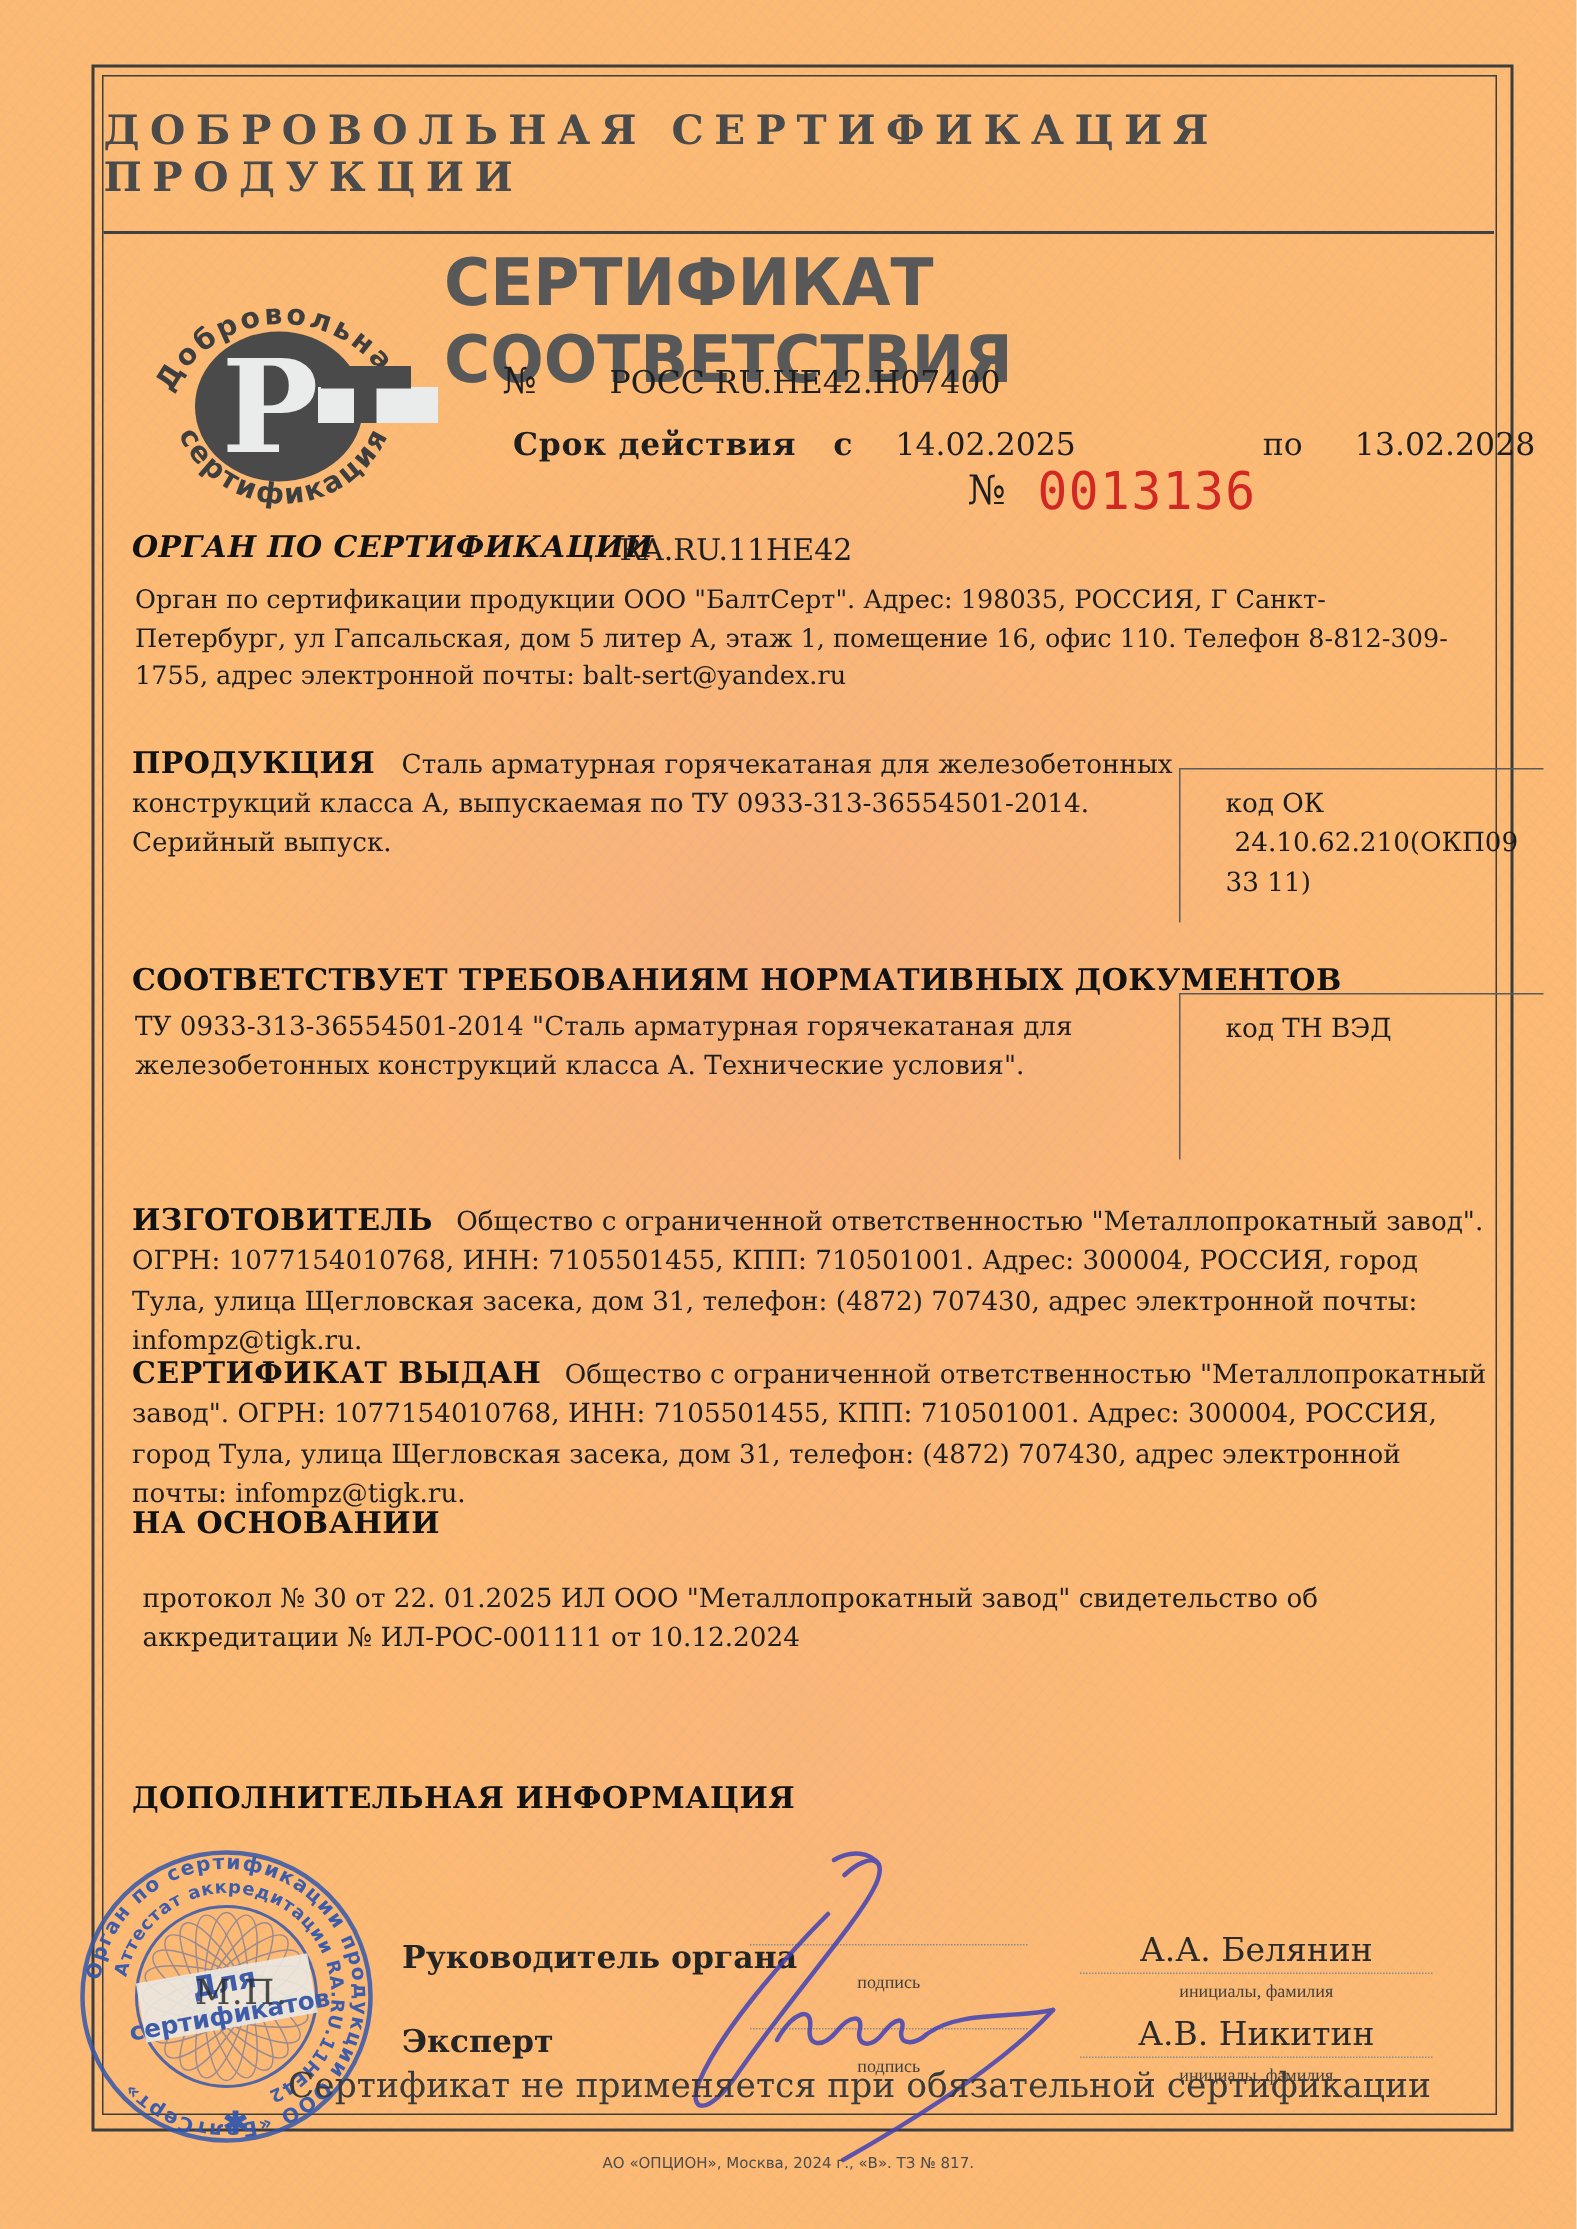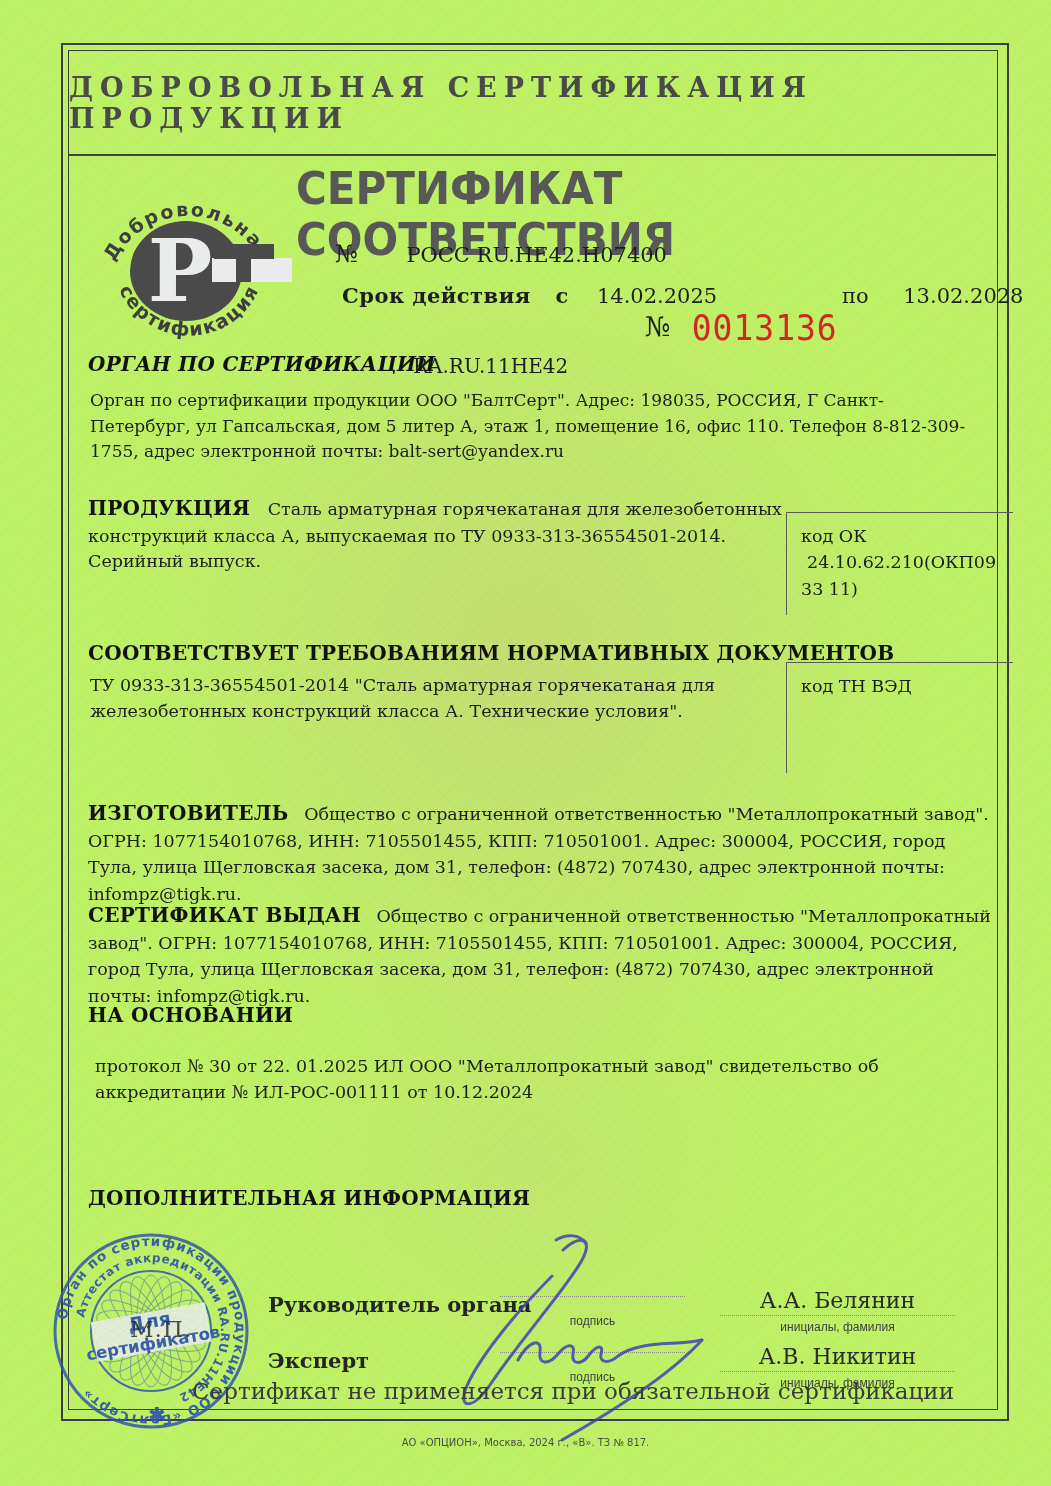--- a/index.html
+++ b/index.html
@@ -1,19 +1,19 @@
 <!DOCTYPE html>
 <html><head>
 <meta charset="utf-8">
 <style>
   html,body{margin:0;padding:0;background:#f4f6f6;}
   .page{
     position:relative;width:1051px;height:1486px;overflow:hidden;
     font-family:"DejaVu Serif", serif;color:#1d1d1d;
-    background-color:#bef264;
+    background-color:#fdba74;
   }
   .wm1{position:absolute;inset:0;pointer-events:none;
     background:
       radial-gradient(ellipse 55% 40% at 50% 44%, rgba(224,140,165,0.20), rgba(224,140,165,0) 72%),
       radial-gradient(ellipse 40% 25% at 50% 78%, rgba(224,140,165,0.10), rgba(224,140,165,0) 70%);
   }
   .wm2{position:absolute;inset:0;pointer-events:none;opacity:.55;
     background:
       repeating-linear-gradient(48deg, rgba(120,165,200,0.07) 0 1.5px, transparent 1.5px 7px),
       repeating-linear-gradient(-48deg, rgba(190,120,150,0.06) 0 1.5px, transparent 1.5px 8px),
@@ -38,37 +38,37 @@
   .formno .nosign{font-size:27px;color:#1f1f1f;margin-right:16px;}
   .formno .digits{font-family:"DejaVu Sans Mono",monospace;font-size:33px;color:#d22823;letter-spacing:1px;
     display:inline-block;transform:scaleY(1.05);vertical-align:-3px;}
   .sec-h{font-weight:bold;font-size:20px;letter-spacing:0.3px;color:#121212;}
   .org-h{position:absolute;left:88px;top:352px;font-style:italic;}
   .org-code{position:absolute;left:413px;top:354px;font-size:20px;color:#1e1e1e;}
   .org-text{position:absolute;left:90px;top:388px;width:894px;font-size:17px;line-height:1.5;}
   .prod{position:absolute;left:88px;top:494px;width:700px;font-size:17.5px;line-height:1.48;}
   .prod .sec-h{margin-right:12px;}
   .codebox{position:absolute;left:786px;width:206px;border-top:1.5px solid #5a5a5a;border-left:1.5px solid #5a5a5a;
-    padding:10px 6px 0 14px;font-size:17.5px;line-height:1.5;color:#1b1b1b;overflow-wrap:anywhere;}
+    padding:10px 6px 0 30px;font-size:17.5px;line-height:1.5;color:#1b1b1b;overflow-wrap:anywhere;}
   .okbox{top:512px;height:92px;}
   .tnbox{top:662px;height:100px;}
   .conf-h{position:absolute;left:88px;top:641px;}
   .conf-text{position:absolute;left:90px;top:672px;width:690px;font-size:17.5px;line-height:1.5;}
   .manu{position:absolute;left:88px;top:798px;width:906px;font-size:17.5px;line-height:1.5;}
   .manu .sec-h{margin-right:10px;}
   .issued{position:absolute;left:88px;top:900px;width:906px;font-size:17.5px;line-height:1.5;}
   .issued .sec-h{margin-right:10px;}
   .basis-h{position:absolute;left:88px;top:1003px;}
   .basis-text{position:absolute;left:95px;top:1034px;width:890px;font-size:17.5px;line-height:1.5;margin-top:19px;}
   .add-h{position:absolute;left:88px;top:1186px;}
   .add-text{position:absolute;left:92px;top:1216px;width:900px;font-size:17.5px;line-height:1.45;}
   .role1{position:absolute;left:268px;top:1292px;font-weight:bold;font-size:21px;color:#242424;}
   .role2{position:absolute;left:268px;top:1348px;font-weight:bold;font-size:21px;color:#242424;}
   .sigline{position:absolute;width:185px;border-bottom:1.5px dotted #8a8a8a;text-align:center;}
-  .sigline .small, .nameblock .small{font-family:Liberation Sans, sans-serif;font-size:12px;color:#3f3f3f;}
+  .sigline .small, .nameblock .small{font-family:Liberation Serif, serif;font-size:12px;color:#3f3f3f;}
   .sl1{left:500px;top:1296px;}
   .sl2{left:500px;top:1352px;}
   .sigline .small{position:absolute;top:18px;left:0;right:0;}
   .nameblock{position:absolute;width:235px;text-align:center;}
   .nb1{left:720px;top:1288px;}
   .nb2{left:720px;top:1344px;}
   .nameblock .nm{display:block;font-size:22px;color:#2a2a2a;padding-bottom:2px;border-bottom:1.5px dotted #8a8a8a;}
   .footer-note{position:absolute;left:150px;top:1378px;width:846px;text-align:center;font-size:23px;color:#3a3a3a;}
   .print-info{position:absolute;left:0;top:1437px;width:1051px;text-align:center;
     font-family:"DejaVu Sans",sans-serif;font-size:10px;color:#4c4c4c;}

